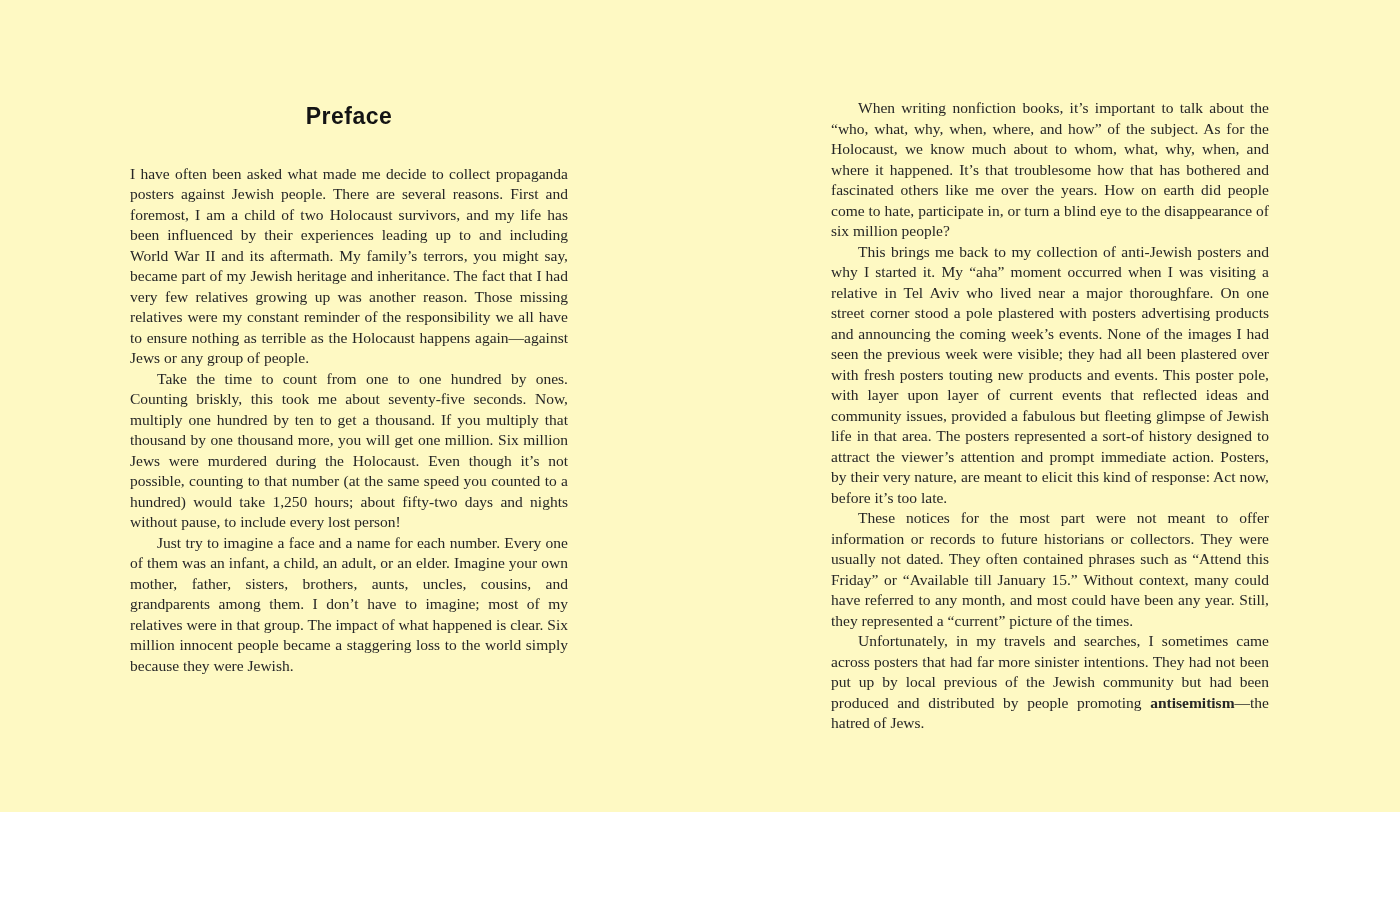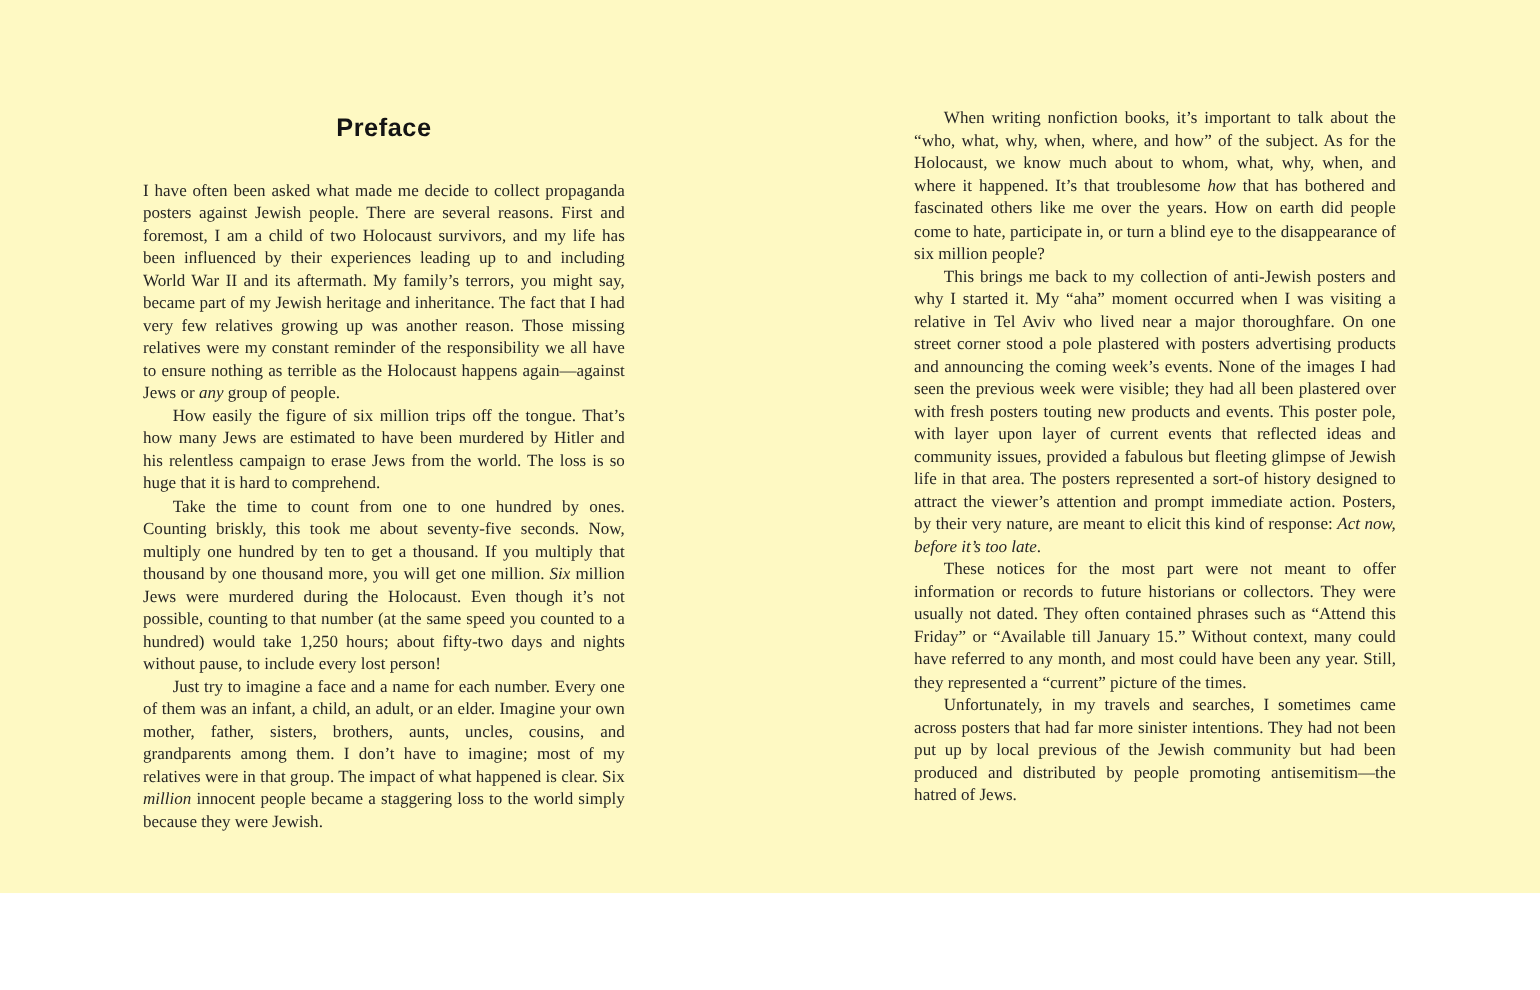--- a/index.html
+++ b/index.html
@@ -34,22 +34,22 @@
     font-family: "Liberation Sans", sans-serif;
     font-weight: 700;
     font-size: 23px;
     letter-spacing: 0.5px;
     color: #141414;
   }
 
   p { margin: 0; text-indent: 27px; }
   p.first { text-indent: 0; }
 
-  .i { font-style: italic; }
-  .b { font-weight: 400; }
+  .i { }
+  .b { font-weight: 700; }
 
   .footer-item {
     position: absolute;
     top: 835px;
     font-family: "Liberation Sans", sans-serif;
     font-weight: 700;
     font-size: 16px;
     letter-spacing: 0.2px;
     color: #111111;
     white-space: nowrap;
@@ -62,21 +62,20 @@
 </head>
 <body>
 
 <div class="spread">
 
   <section class="column col-left">
     <h1 class="chapter">Preface</h1>
 
     <p class="first"><span>I have often been asked what made me decide to collect propaganda posters against Jewish people. There are several reasons. First and foremost, I am a child of two Holocaust survivors, and my life has been influenced by their experiences leading up to and including World War II and its aftermath. My family’s terrors, you might say, became part of my Jewish heritage and inheritance. The fact that I had very few relatives growing up was another reason. Those missing relatives were my constant reminder of the responsibility we all have to ensure nothing as terrible as the Holocaust happens again—against Jews or </span><span class="i">any</span><span> group of people.</span></p>
 
-    <p><span>How easily the figure of six million trips off the tongue. That’s how many Jews are estimated to have been murdered by Hitler and his relentless campaign to erase Jews from the world. The loss is so huge that it is hard to comprehend.</span></p>
 
     <p><span>Take the time to count from one to one hundred by ones. Counting briskly, this took me about seventy-five seconds. Now, multiply one hundred by ten to get a thousand. If you multiply that thousand by one thousand more, you will get one million. </span><span class="i">Six</span><span> million Jews were murdered during the Holocaust. Even though it’s not possible, counting to that number (at the same speed you counted to a hundred) would take 1,250 hours; about fifty-two days and nights without pause, to include every lost person!</span></p>
 
     <p><span>Just try to imagine a face and a name for each number. Every one of them was an infant, a child, an adult, or an elder. Imagine your own mother, father, sisters, brothers, aunts, uncles, cousins, and grandparents among them. I don’t have to imagine; most of my relatives were in that group. The impact of what happened is clear. Six </span><span class="i">million</span><span> innocent people became a staggering loss to the world simply because they were Jewish.</span></p>
   </section>
 
   <section class="column col-right">
     <p><span>When writing nonfiction books, it’s important to talk about the “who, what, why, when, where, and how” of the subject. As for the Holocaust, we know much about to whom, what, why, when, and where it happened. It’s that troublesome </span><span class="i">how</span><span> that has bothered and fascinated others like me over the years. How on earth did people come to hate, participate in, or turn a blind eye to the disappearance of six million people?</span></p>
 
     <p><span>This brings me back to my collection of anti-Jewish posters and why I started it. My “aha” moment occurred when I was visiting a relative in Tel Aviv who lived near a major thoroughfare. On one street corner stood a pole plastered with posters advertising products and announcing the coming week’s events. None of the images I had seen the previous week were visible; they had all been plastered over with fresh posters touting new products and events. This poster pole, with layer upon layer of current events that reflected ideas and community issues, provided a fabulous but fleeting glimpse of Jewish life in that area. The posters represented a sort-of history designed to attract the viewer’s attention and prompt immediate action. Posters, by their very nature, are meant to elicit this kind of response: </span><span class="i">Act now, before it’s too late</span><span>.</span></p>

